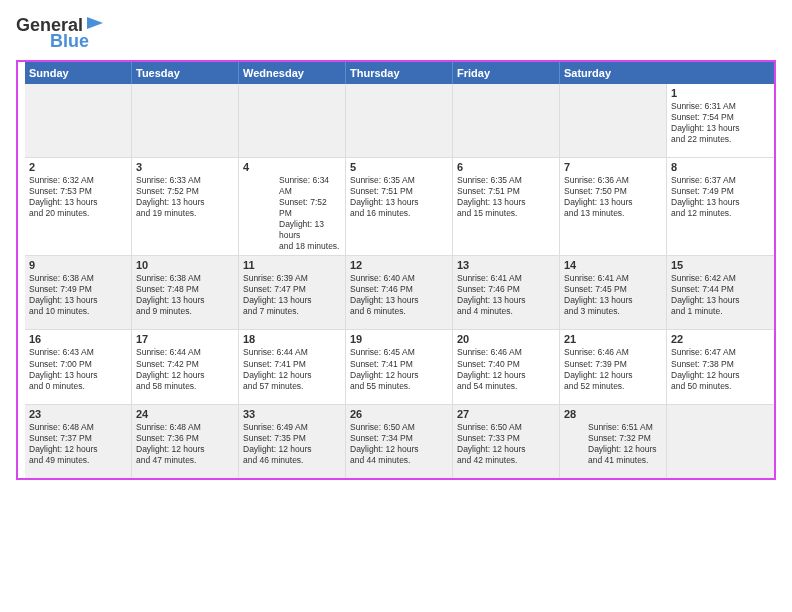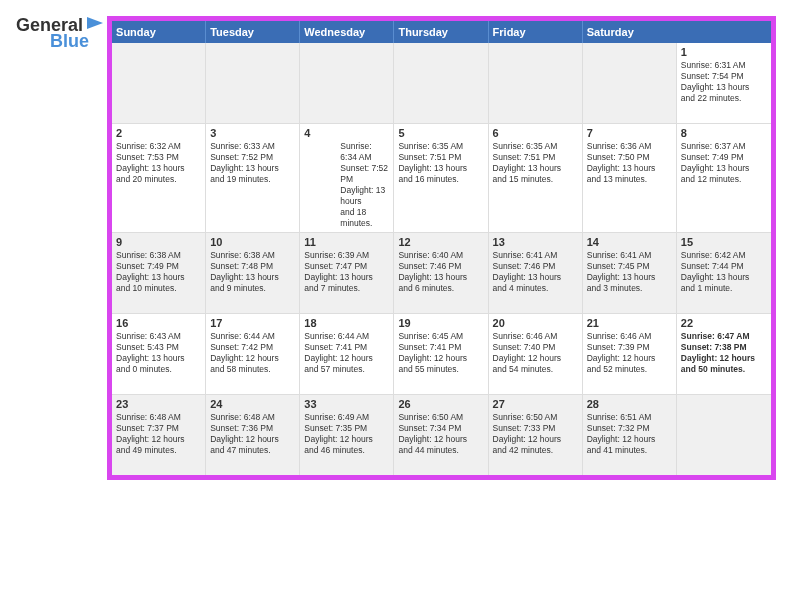--- a/index.html
+++ b/index.html
@@ -8,21 +8,21 @@
       height: 612px;
       font-family: Arial, sans-serif;
       background: #fff;
       overflow: hidden;
     }
     .page {
       width: 792px;
       height: 496px;
       padding: 16px;
       display: flex;
-      flex-direction: row;
+      flex-direction: column;
     }
     .header {
       display: flex;
       justify-content: space-between;
       align-items: flex-start;
       margin-bottom: 8px;
     }
     .logo {
       display: flex;
       align-items: center;
@@ -36,21 +36,22 @@
       color: #333;
     }
     .subtitle {
       font-size: 14px;
       color: #555;
     }
     .calendar {
       flex: 1;
       display: flex;
       flex-direction: column;
-      border: 5px solid #d946ef;
+      border: 2px solid #d946ef;
+      padding-left: 7px;
     }
     .cal-header {
       display: grid;
       grid-template-columns: repeat(7, 1fr);
       background: #3a6db5;
     }
     .cal-header-cell {
       color: #fff;
       font-size: 11px;
       font-weight: bold;
@@ -242,21 +243,21 @@
             <div class="cell-text" style="white-space: pre-wrap;">Sunrise: 6:42 AM
 Sunset: 7:44 PM
 Daylight: 13 hours
 and 1 minute.</div>
           </div>
         </div>
         <div class="cal-row">
           <div class="cal-cell">
             <span class="day-num">16</span>
             <div class="cell-text" style="white-space: pre-wrap;">Sunrise: 6:43 AM
-Sunset: 5:43 PM
+Sunset: 7:00 PM
 Daylight: 13 hours
 and 0 minutes.</div>
           </div>
           <div class="cal-cell">
             <span class="day-num">17</span>
             <div class="cell-text" style="white-space: pre-wrap;">Sunrise: 6:44 AM
 Sunset: 7:42 PM
 Daylight: 12 hours
 and 58 minutes.</div>
           </div>
@@ -283,21 +284,21 @@
           </div>
           <div class="cal-cell">
             <span class="day-num">21</span>
             <div class="cell-text" style="white-space: pre-wrap;">Sunrise: 6:46 AM
 Sunset: 7:39 PM
 Daylight: 12 hours
 and 52 minutes.</div>
           </div>
           <div class="cal-cell">
             <span class="day-num">22</span>
-            <div class="cell-text" style="white-space: pre-wrap; font-weight: bold;">Sunrise: 6:47 AM
+            <div class="cell-text" style="white-space: pre-wrap;">Sunrise: 6:47 AM
 Sunset: 7:38 PM
 Daylight: 12 hours
 and 50 minutes.</div>
           </div>
         </div>
         <div class="cal-row">
           <div class="cal-cell shaded">
             <span class="day-num">23</span>
             <div class="cell-text" style="white-space: pre-wrap;">Sunrise: 6:48 AM
 Sunset: 7:37 PM
@@ -327,21 +328,21 @@
           </div>
           <div class="cal-cell shaded">
             <span class="day-num">27</span>
             <div class="cell-text" style="white-space: pre-wrap;">Sunrise: 6:50 AM
 Sunset: 7:33 PM
 Daylight: 12 hours
 and 42 minutes.</div>
           </div>
           <div class="cal-cell shaded">
             <span class="day-num">28</span>
-            <div class="cell-text" style="white-space: pre-wrap;">Sunrise: 6:51 AM
+            <div class="cell-text" style="white-space: pre-wrap; margin-left: 24px;">Sunrise: 6:51 AM
 Sunset: 7:32 PM
 Daylight: 12 hours
 and 41 minutes.</div>
           </div>
           <div class="cal-cell shaded empty"></div>
         </div>
       </div>
   </div>
 </div>
 

